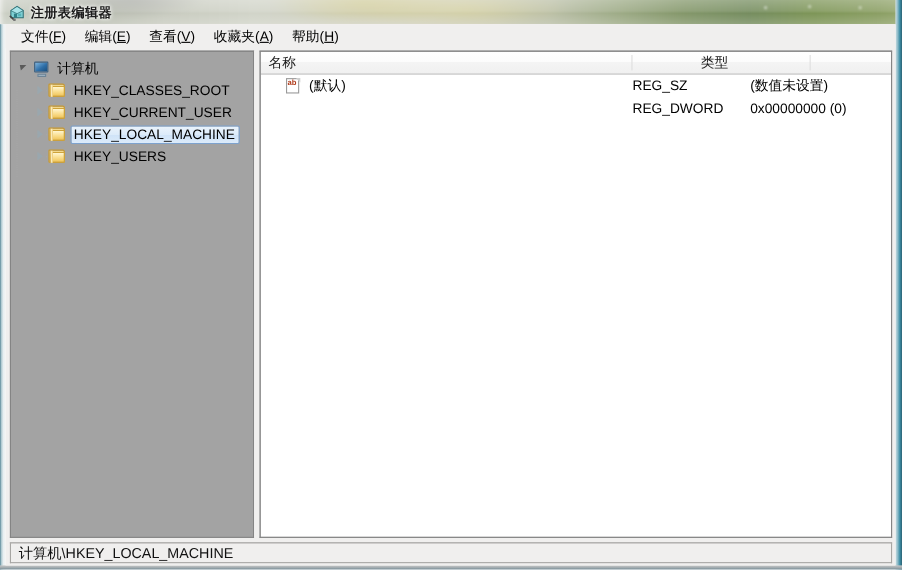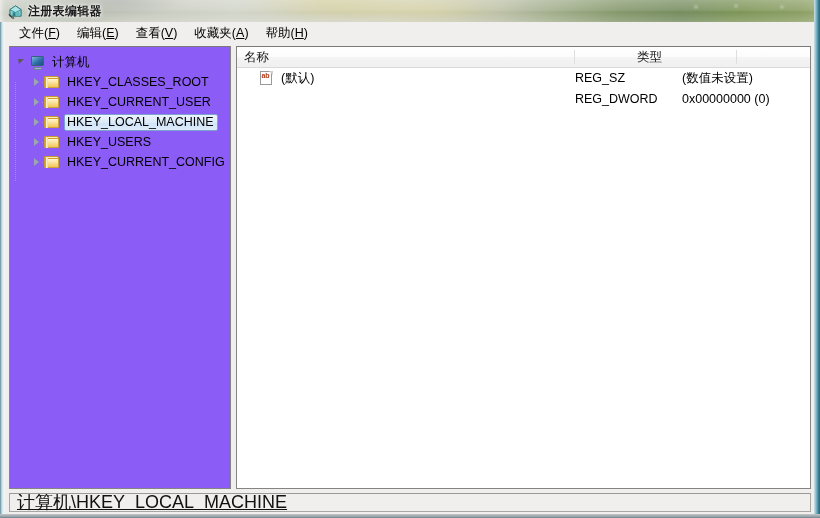--- a/index.html
+++ b/index.html
@@ -124,21 +124,21 @@
   
   .panes {
     position: absolute;
     left: 4px; top: 24px;
     width: 802px; height: 443px;
   }
 
   .pane {
     position: absolute;
     top: 0;
-    background: #8b5cf6;
+    background: #a3a3a3;
     border: 1px solid #848484;
     border-top-color: #7a7a7a;
     overflow: hidden;
   }
   .pane-left  { left: 0px;   width: 222px; height: 443px; }
   .pane-right { left: 227px; width: 575px; height: 443px; }
 
   .splitter {
     position: absolute;
     left: 222px; top: 0;
@@ -353,27 +353,26 @@
   }
 
   
   .statusbar {
     position: absolute;
     left: 4px; top: 471px;
     width: 802px; height: 19px;
     background: #f0efee;
     border: 1px solid #a7a6a3;
     border-top-color: #9b9a97;
-    font-size: 18px;
+    font-size: 13px;
     color: #111;
     line-height: 17px;
     padding-left: 7px;
     white-space: nowrap;
     overflow: hidden;
-    text-decoration: underline;
   }
 </style>
 </head>
 <body>
 
 <div id="app">
 
   <div class="titlebar">
     <div class="titlebar-bg"></div>
     <div class="titlebar-sheen"></div>
@@ -483,34 +482,20 @@
               <span class="dotline h"></span>
             </span>
             <span class="icon-folder">
               <span class="back"></span>
                 <span class="front"></span>
                 <span class="spine"></span>
             </span>
             <span class="tree-label">HKEY_USERS</span>
           </div>
 
-          <div class="tree-row">
-            <span class="indent" style="width:20px; position:relative;">
-              <span class="dotline"></span>
-            </span>
-            <span class="twisty collapsed">
-              <span class="dotline h"></span>
-            </span>
-            <span class="icon-folder">
-              <span class="back"></span>
-                <span class="front"></span>
-                <span class="spine"></span>
-            </span>
-            <span class="tree-label">HKEY_CURRENT_CONFIG</span>
-          </div>
 
         </div>
       </div>
 
       <div class="splitter"></div>
 
       <div class="pane pane-right">
 
         <div class="lv-header">
           <div class="lv-col" style="left:0px; width:338px;">

